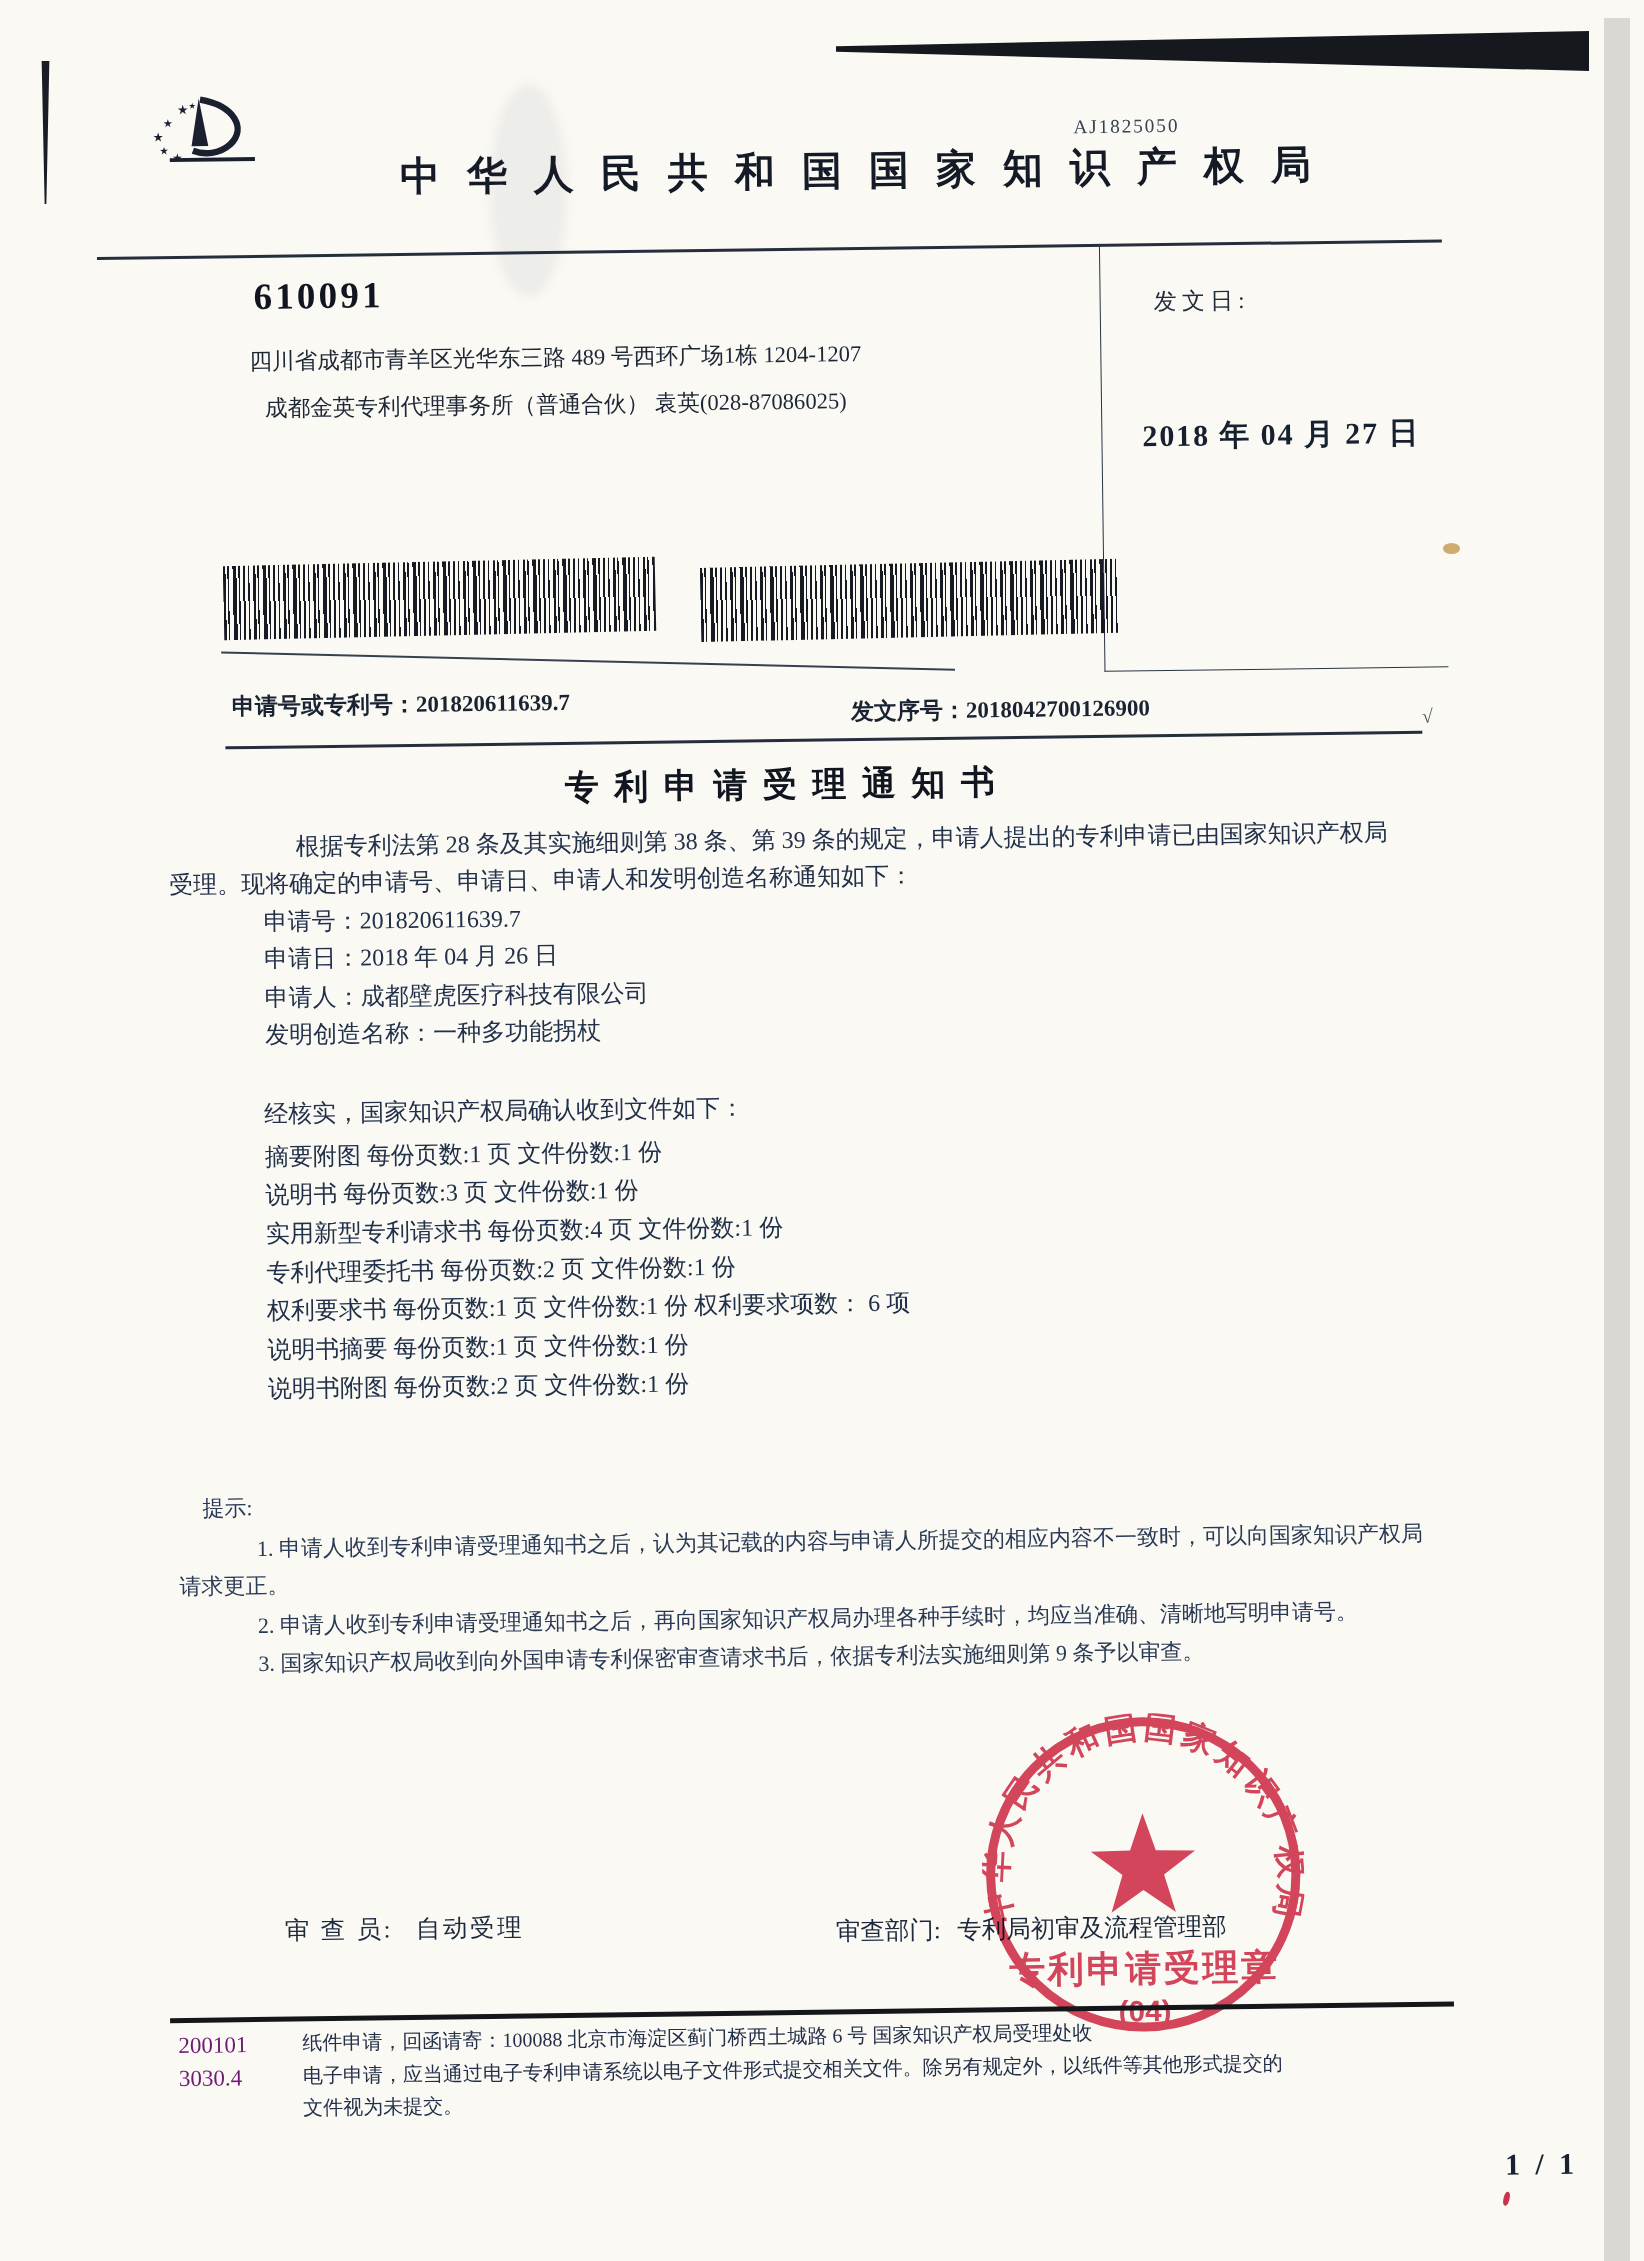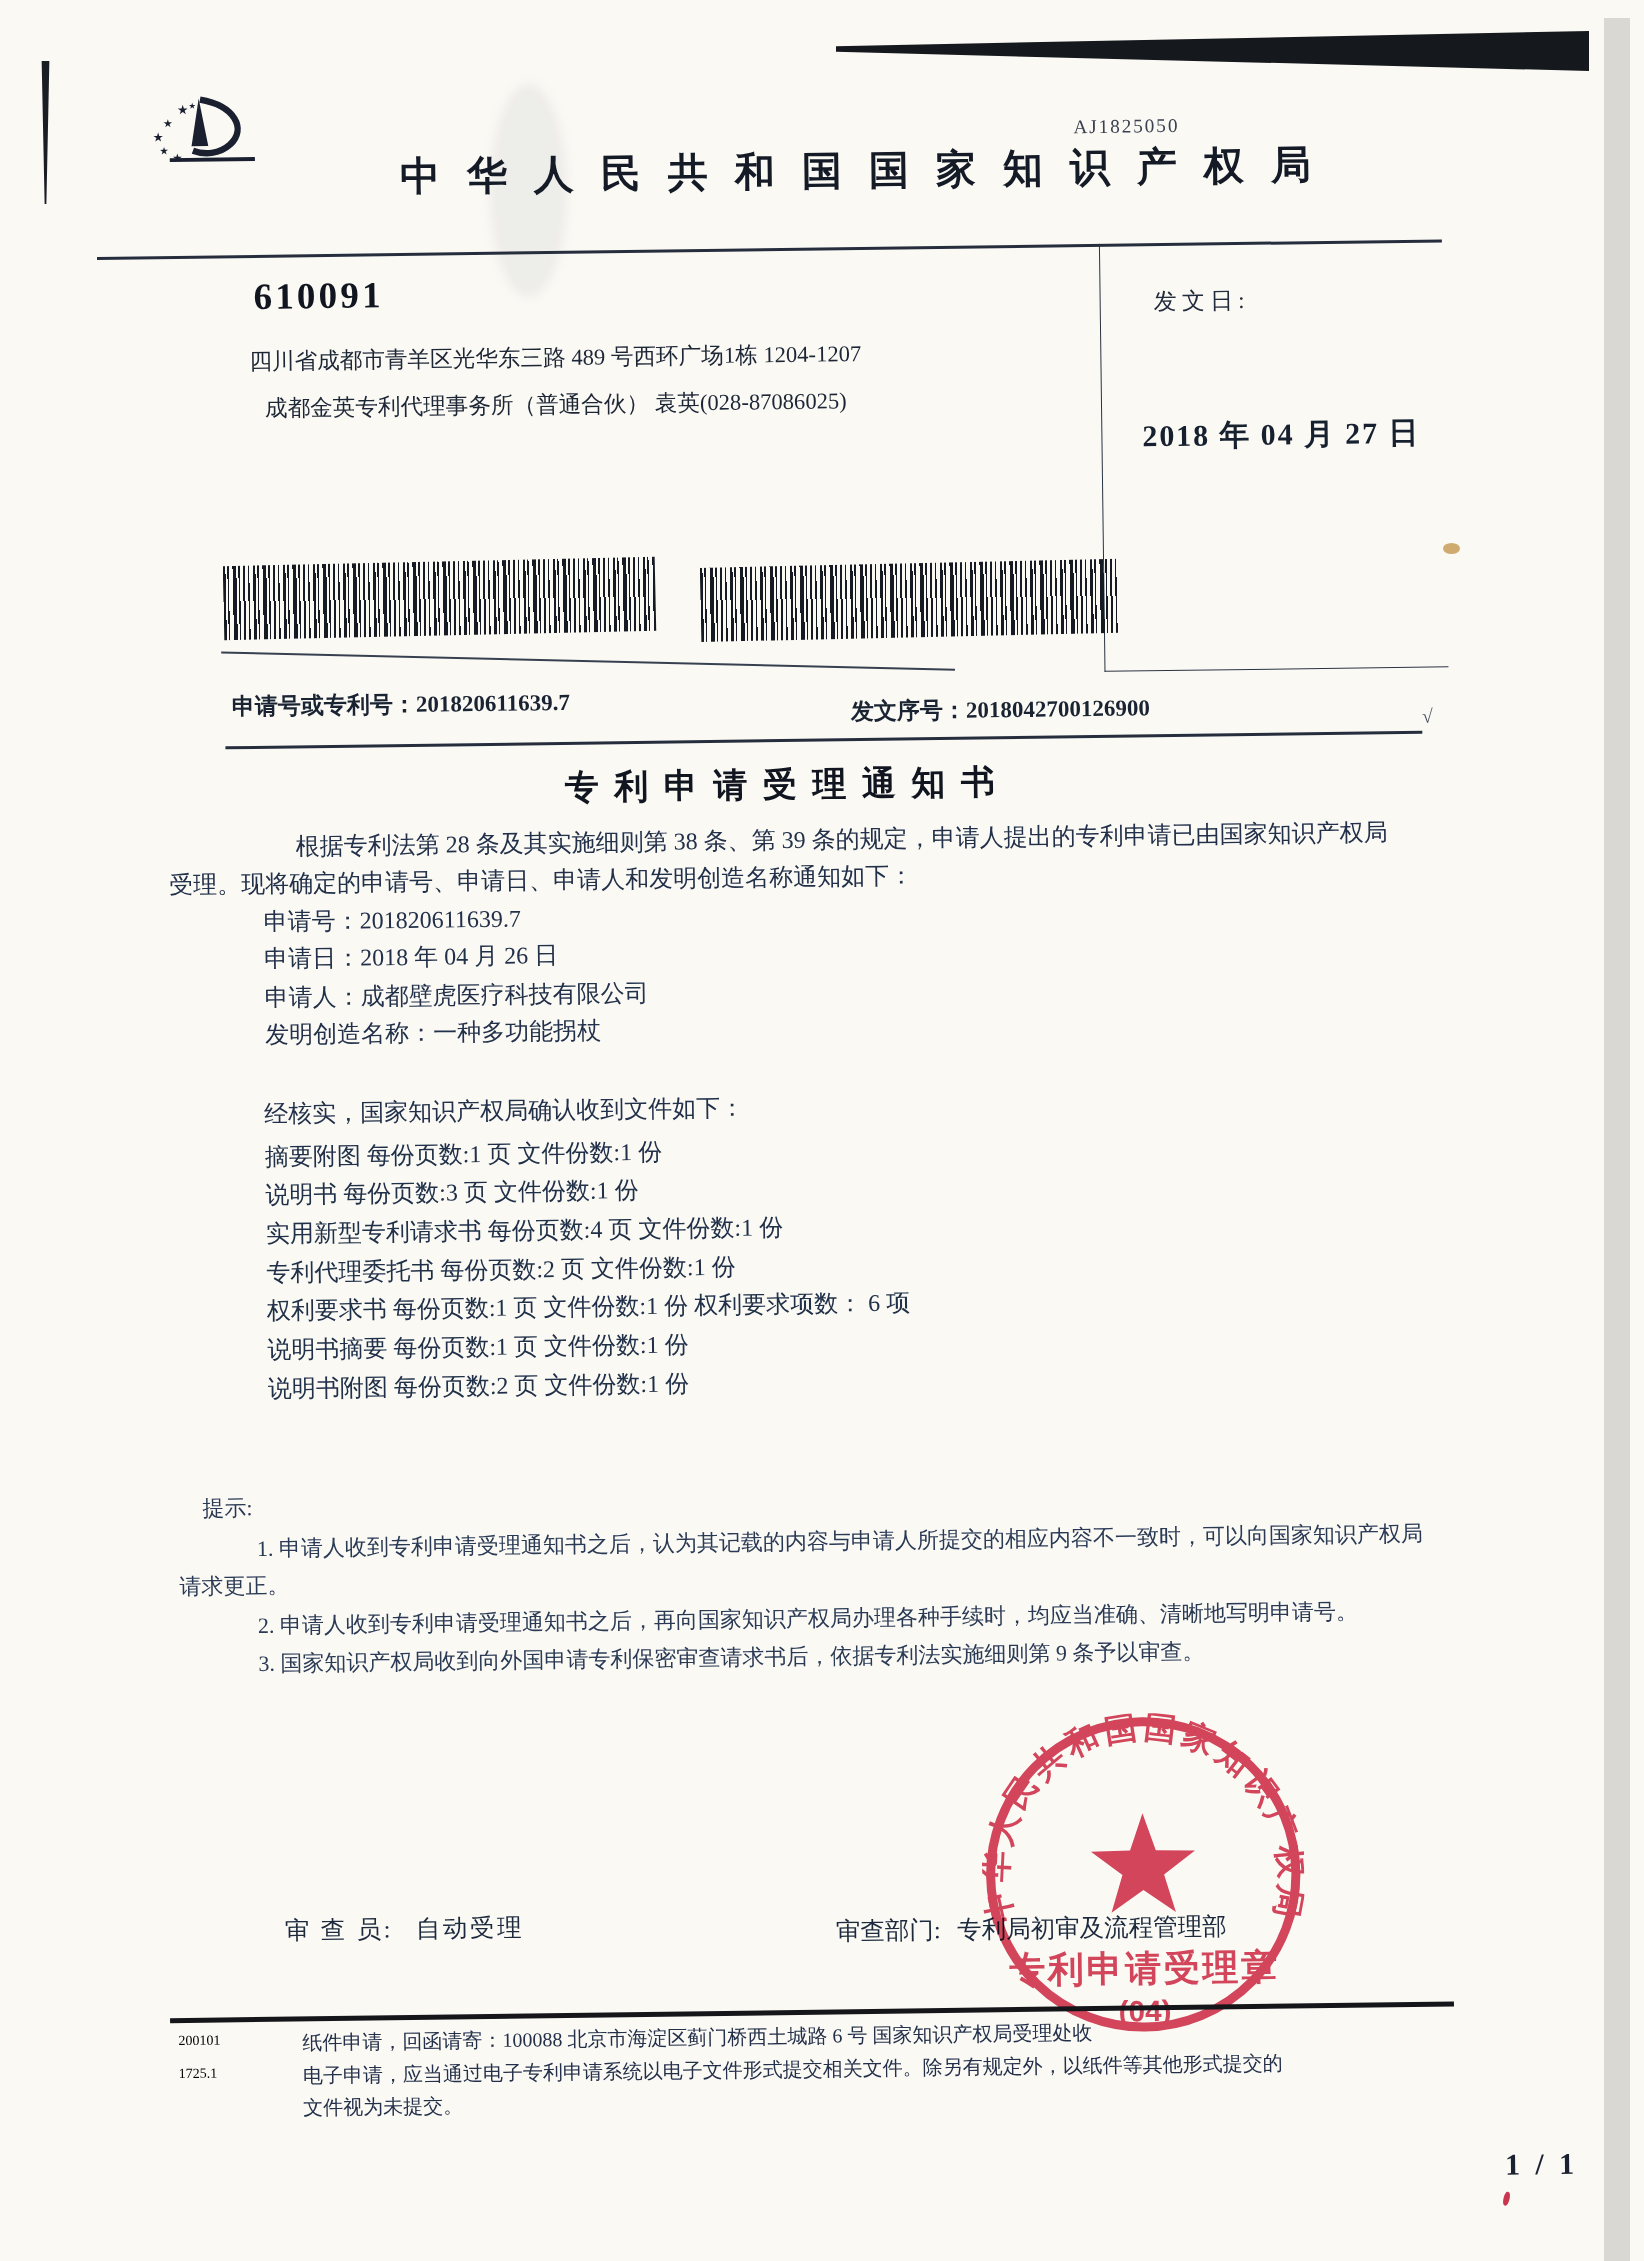--- a/index.html
+++ b/index.html
@@ -34,21 +34,21 @@
   .noticetitle{font-family:"Liberation Sans","DejaVu Sans",sans-serif;font-weight:700;
                font-size:34px;letter-spacing:15.5px;color:#10151f;}
   .body37{font-size:24px;color:#22304a;}
   .docline{font-size:24px;color:#203048;}
   .tips34{font-size:22px;color:#2a3a55;}
   
   .signoff{font-size:24.5px;color:#1d2a3e;}
   .seal{position:absolute;left:961px;top:1727px;width:322px;height:322px;
         opacity:0.88;mix-blend-mode:multiply;}
   
-  .fcode{font-size:14px;color:#000000;}
+  .fcode{font-size:23px;color:#701a75;}
   .ftext{font-size:20px;color:#24304a;}
   .pagenum{font-size:30px;font-weight:600;letter-spacing:3.9px;color:#1a2232;}
   
   .top-wedge{position:absolute;left:836px;top:31px;width:753px;height:40px;background:#15181d;
              clip-path:polygon(0 38%,100% 0,100% 100%,0 52%);}
   .left-streak{position:absolute;left:40px;top:61px;width:11px;height:143px;background:#1a1d24;
              clip-path:polygon(15% 0,85% 0,58% 100%,42% 100%);}
   .right-strip{position:absolute;left:1604px;top:18px;width:26px;height:2243px;background:#d9d8d2;}
   .smudge{position:absolute;left:490px;top:84px;width:77px;height:213px;border-radius:50%;
           background:rgba(168,170,176,0.15);filter:blur(5.2px);}
@@ -153,21 +153,21 @@
       <text font-size="50" font-weight="700" fill="#cc2b44" font-family="Liberation Sans, DejaVu Sans, sans-serif">
         <textPath href="#sealArc" startOffset="6" textLength="800" lengthAdjust="spacing">中华人民共和国国家知识产权局</textPath>
       </text>
       <polygon points="250,155 270,212.5 330.8,213.7 282.3,250.5 300,308.8 250,274 200,308.8 217.7,250.5 169.2,213.7 230,212.5" fill="#cc2b44"></polygon>
       <text x="250" y="415" text-anchor="middle" font-size="56" font-weight="700" fill="#cc2b44" letter-spacing="4" font-family="Liberation Sans, DejaVu Sans, sans-serif">专利申请受理章</text>
       <text x="250" y="478" text-anchor="middle" font-size="46" font-weight="700" fill="#cc2b44" font-family="Liberation Sans, DejaVu Sans, sans-serif">(04)</text>
     </svg>
 
     <div class="hline" style="left:147px;top:2019px;width:1284px;height:4.5px;background:#15161a;"></div>
     <div class="t fcode" style="left:155px;top:2034px;">200101</div>
-    <div class="t fcode" style="left:155px;top:2067px;">1725.1</div>
+    <div class="t fcode" style="left:155px;top:2067px;">3030.4</div>
     <div class="t ftext" style="left:279px;top:2032px;">纸件申请，回函请寄：100088 北京市海淀区蓟门桥西土城路 6 号   国家知识产权局受理处收</div>
     <div class="t ftext" style="left:279px;top:2065px;">电子申请，应当通过电子专利申请系统以电子文件形式提交相关文件。除另有规定外，以纸件等其他形式提交的</div>
     <div class="t ftext" style="left:279px;top:2097px;">文件视为未提交。</div>
 
     <div class="t pagenum" style="left:1480px;top:2166px;">1 / 1</div>
     <div class="red-tick"></div>
 
   </div>
 </div>
 

